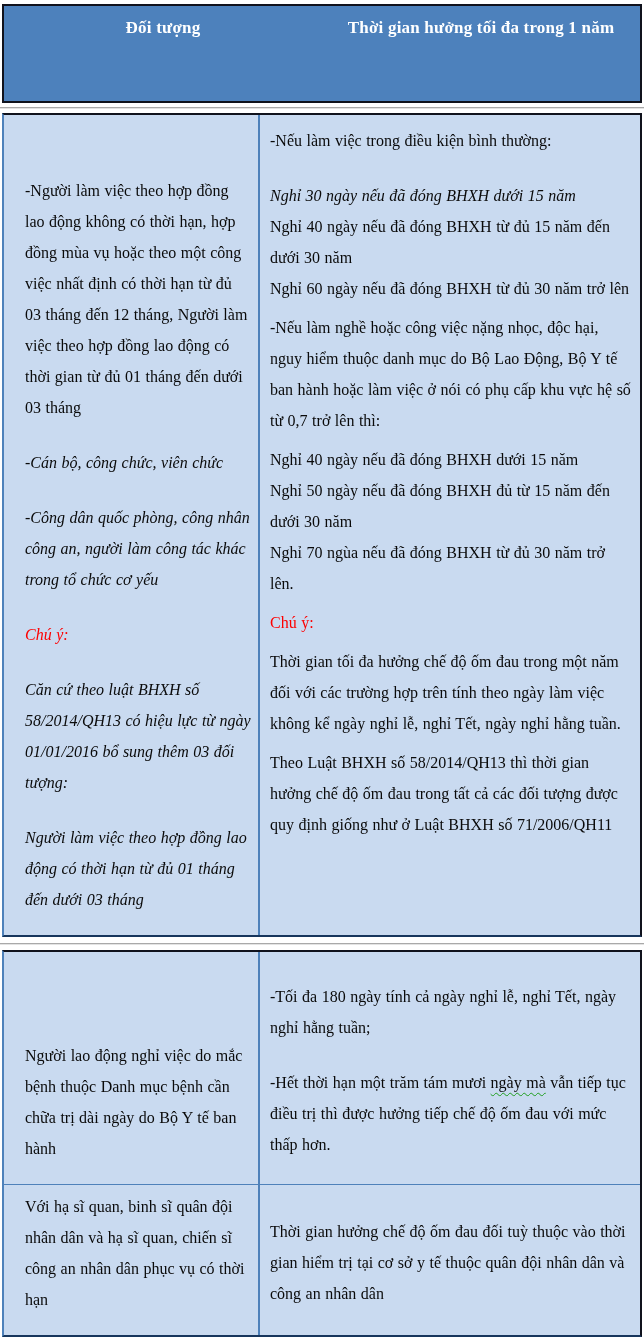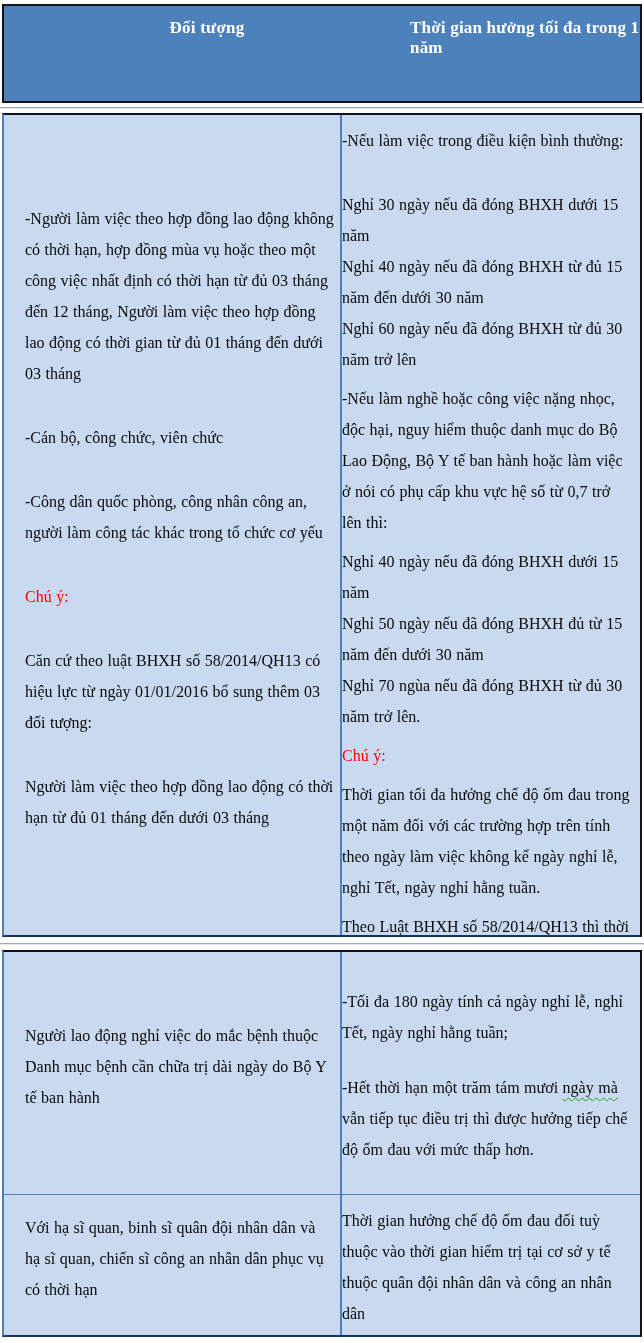--- a/index.html
+++ b/index.html
@@ -24,21 +24,21 @@
   }
   .blk{margin:0 2px;background:var(--cell_bg);display:flex;overflow:hidden;}
   
   .header-blk{
     height:99px;background:var(--header_bg);
     border:2px solid var(--border_dark);
   }
   .hcell{
     display:flex;justify-content:center;align-items:flex-start;
     padding-top:12px;color:var(--header_text);
-    font-weight:bold;font-size:17px;letter-spacing:.2px;margin-left:44px;
+    font-weight:bold;font-size:17px;letter-spacing:.2px;
   }
   .hcell.c1{width:318px;}
   .hcell.c2{flex:1;}
   
   .sep{display:flex;align-items:center;}
   .sep1{height:10px;}
   .sep2{height:13px;}
   .sep .line{width:100%;height:2px;background:var(--separator_gray);border-bottom:1px solid #e3e3e3;}
   
   .body-blk{
@@ -49,28 +49,28 @@
   }
   .blk1{height:824px;}
   .blk2{height:387px;flex-direction:column;}
   .row{display:flex;width:100%;}
   .row2{height:258px;}
   .row3{flex:1;border-top:1px solid var(--border_blue);}
   .cell{
     display:flex;flex-direction:column;overflow:hidden;
     font-size:16px;line-height:31px;word-spacing:.5px;
   }
-  .cleft{width:336px;justify-content:center;padding:6px 6px 20px 21px;}
-  .cright{flex:1;border-left:2px solid var(--border_blue);padding:10px 8px 6px 0;}
+  .cleft{width:254px;justify-content:flex-end;padding:6px 6px 20px 21px;}
+  .cright{flex:1;border-left:2px solid var(--border_blue);padding:10px 8px 6px 10px;}
   .blk1 .cright{justify-content:flex-start;}
   .blk2 .cright{justify-content:center;gap:24px;}
   .p{margin:8px 0 0 0;}
   .p.first{margin-top:0;}
   .p.tight{margin-top:0;}
-  .p.big{margin-top:33px;}
+  .p.big{margin-top:24px;font-style:italic;}
   .red{color:var(--note_red);}
   .wavy{
     text-decoration-line:underline;
     text-decoration-style:wavy;
     text-decoration-color:var(--squiggle_green);
     text-decoration-thickness:1px;
     text-underline-offset:4px;
   }
 </style>
 </head>

